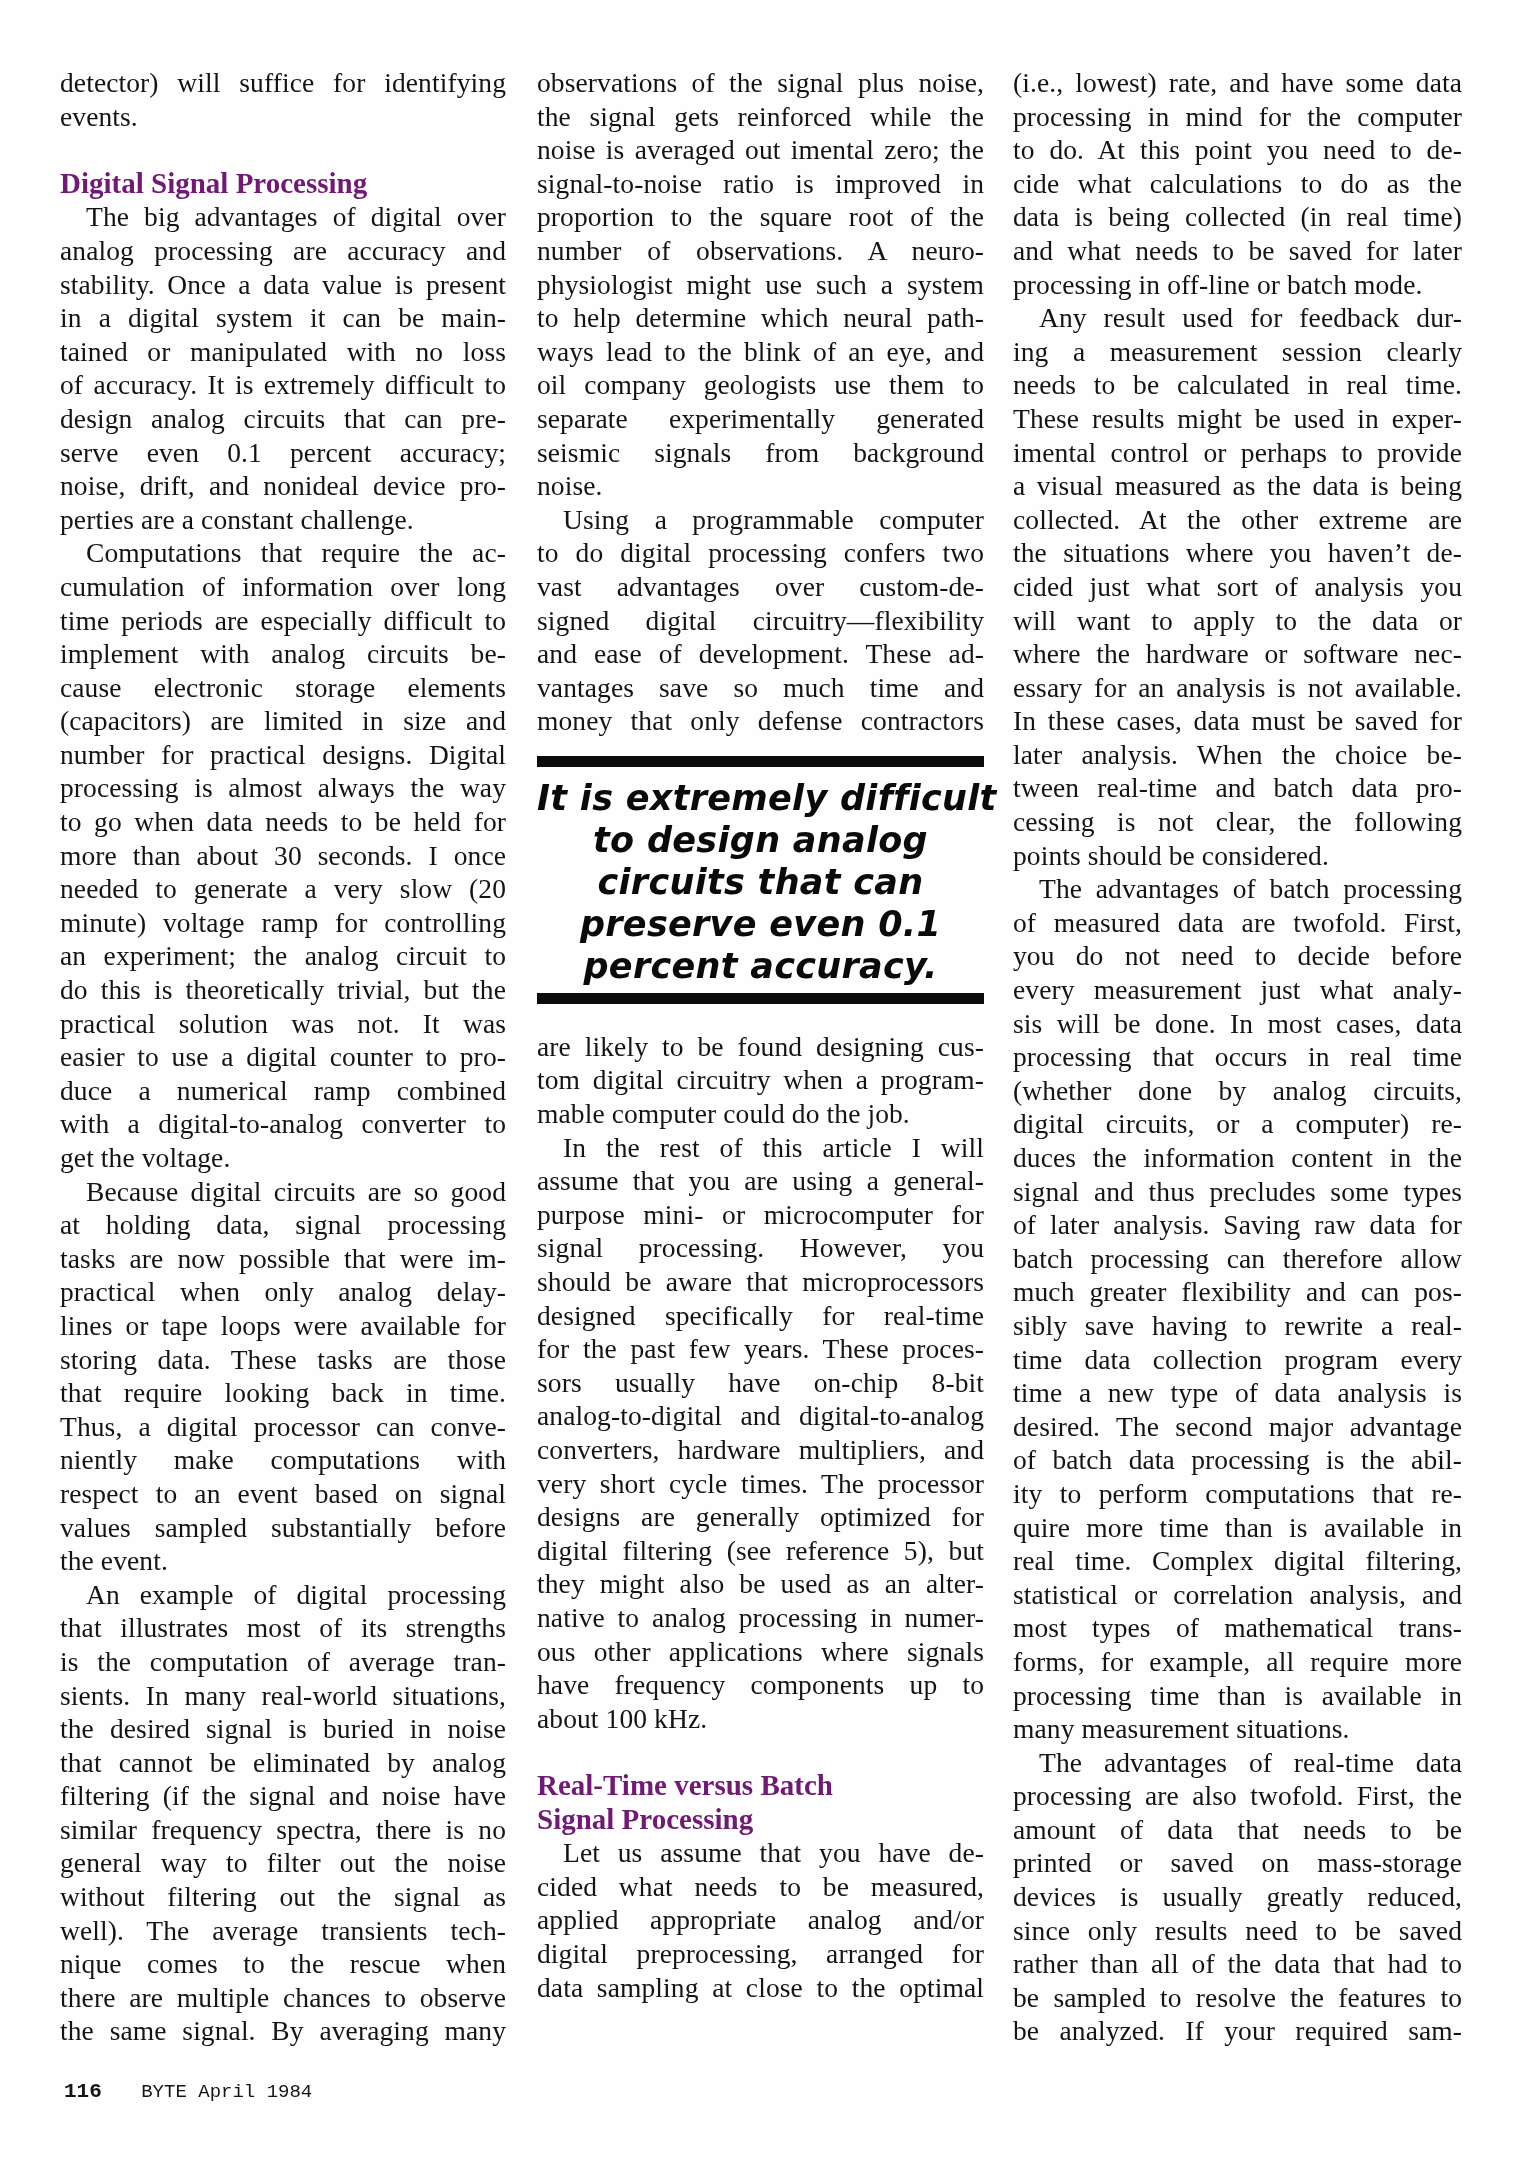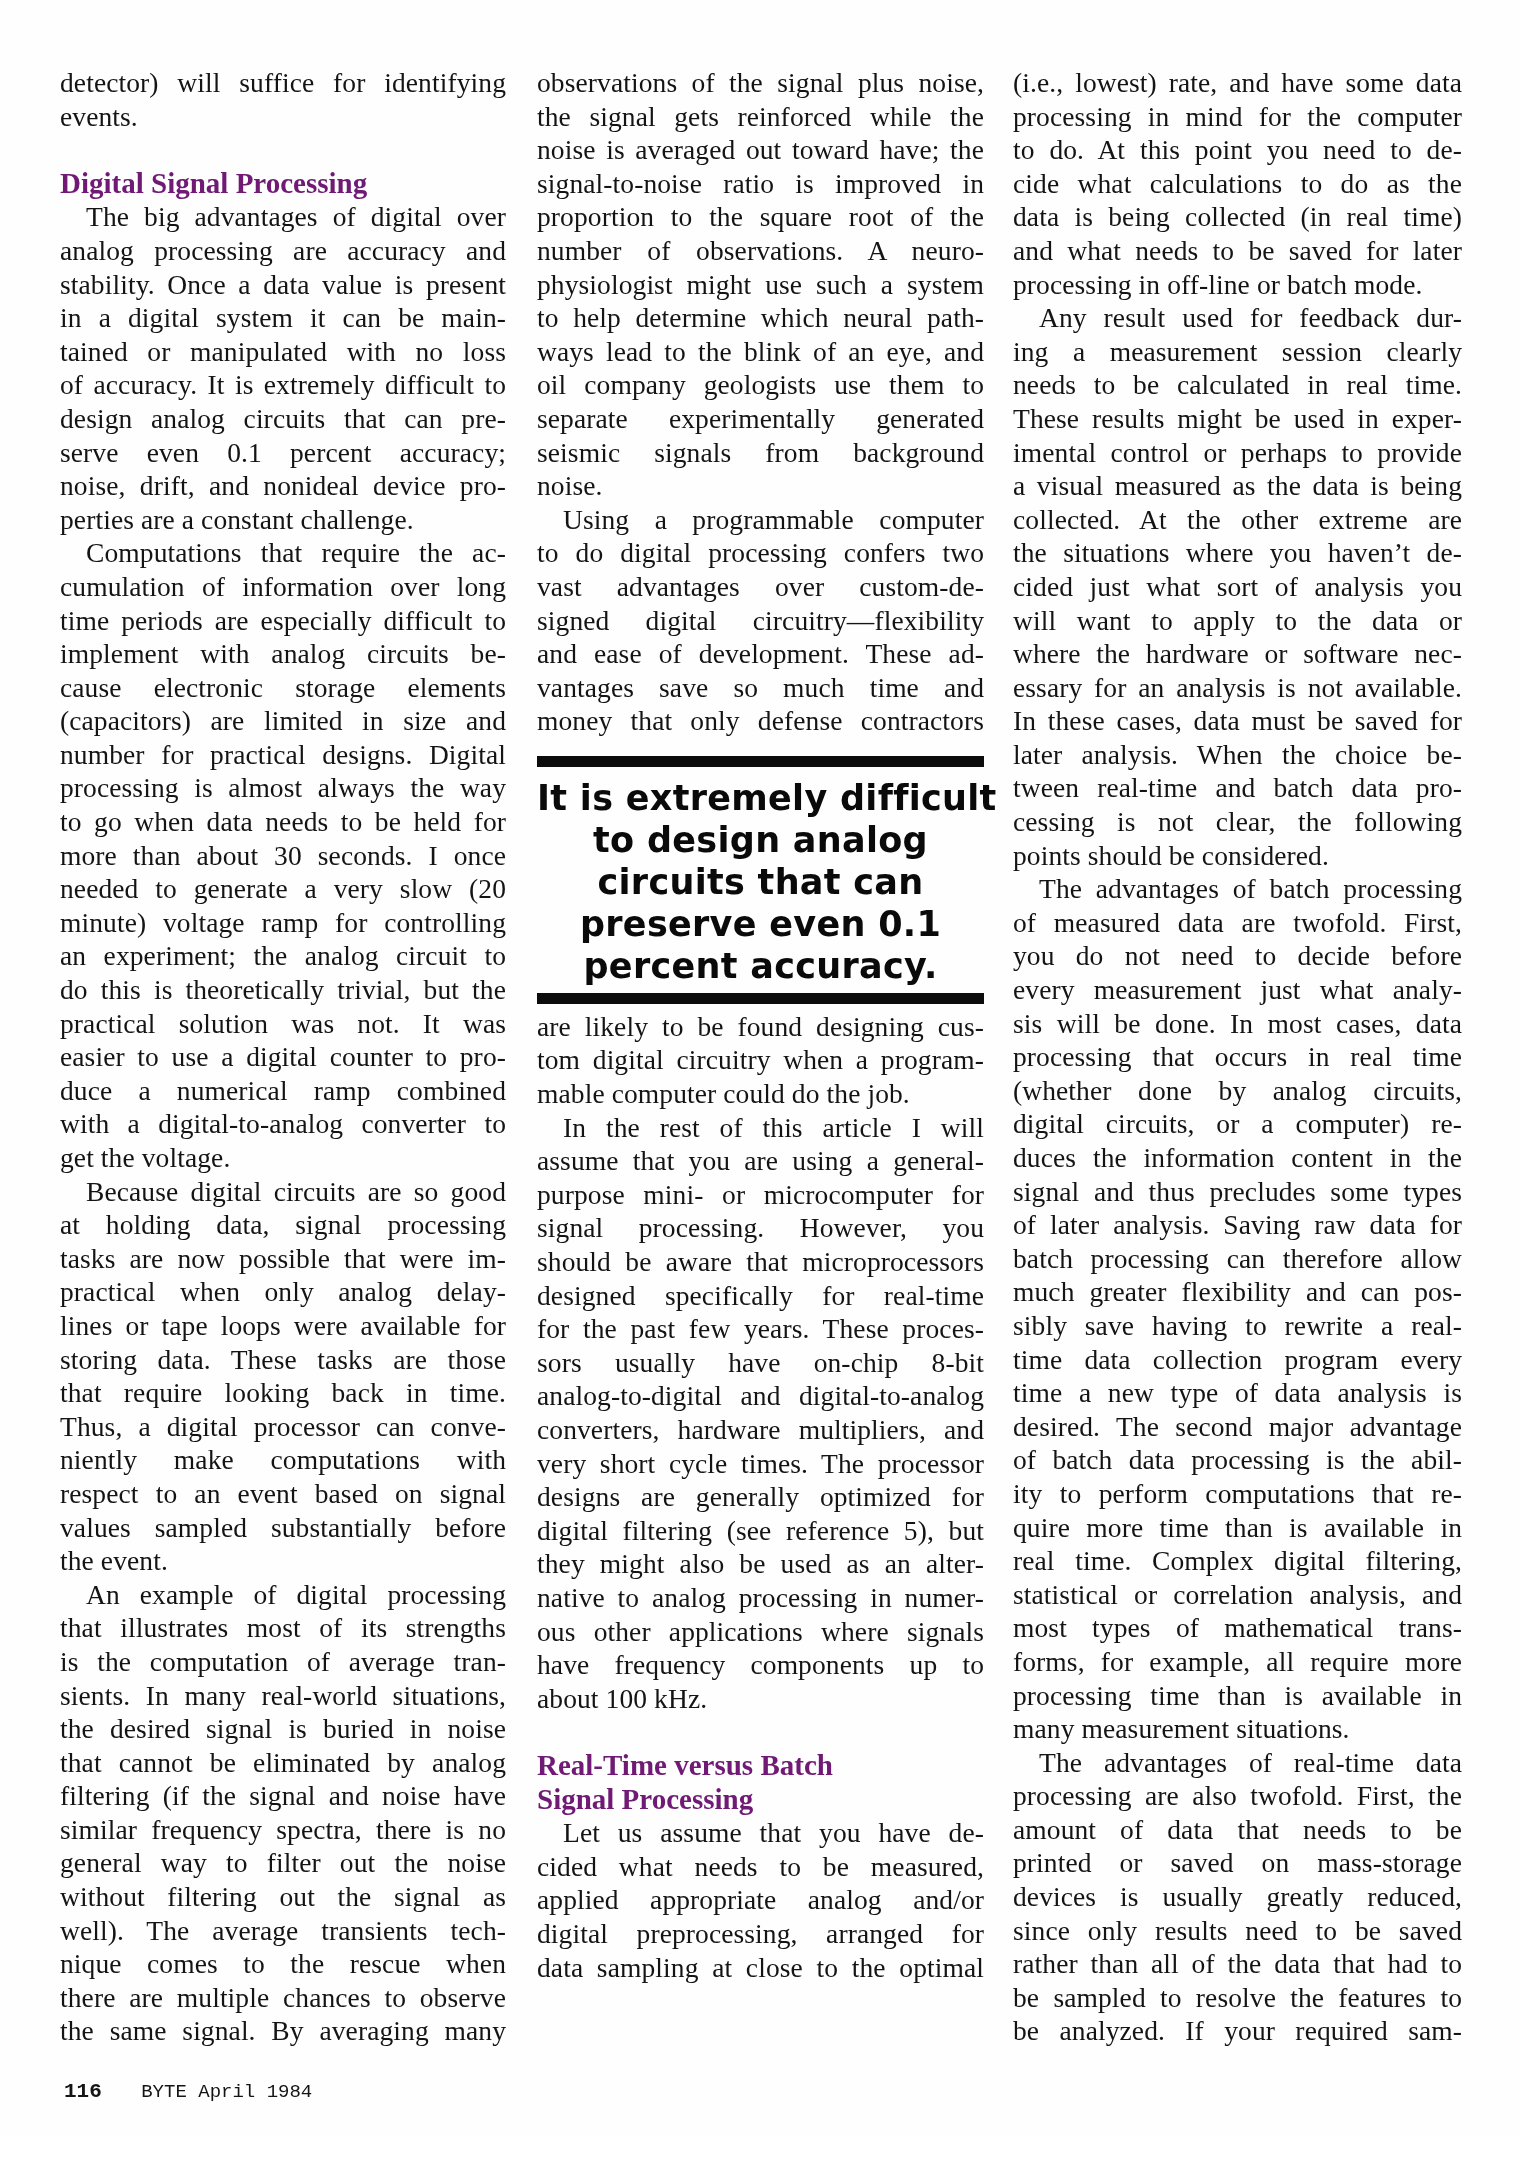--- a/index.html
+++ b/index.html
@@ -53,21 +53,22 @@
     height: 33.6px;
     line-height: 33.6px;
     white-space: nowrap;
     color: #701a75;
   }
   .gap { display: block; height: 33.6px; }
 
   .pullquote {
     display: block;
     margin-top: 18px;
-    margin-bottom: 6px;
+    margin-bottom: 26px;
+    font-style: italic;
   }
   .pq-rule {
     height: 11px;
     background: #0c0c0c;
     width: 100%;
   }
   .pq-text {
     padding: 10px 0 6px 0;
     text-align: center;
     font-family: "DejaVu Sans", "Liberation Sans", sans-serif;
@@ -178,21 +179,21 @@
         <span class="line">there are multiple chances to observe</span>
         <span class="line">the same signal. By averaging many</span>
       </div>
     </div>
 
   <div class="column col-mid">
     <div id="col-mid-before">
         <div>
           <span class="line">observations of the signal plus noise,</span>
           <span class="line">the signal gets reinforced while the</span>
-          <span class="line">noise is averaged out toward have; the</span>
+          <span class="line">noise is averaged out imental zero; the</span>
           <span class="line">signal-to-noise ratio is improved in</span>
           <span class="line">proportion to the square root of the</span>
           <span class="line">number of observations. A neuro-</span>
           <span class="line">physiologist might use such a system</span>
           <span class="line">to help determine which neural path-</span>
           <span class="line">ways lead to the blink of an eye, and</span>
           <span class="line">oil company geologists use them to</span>
           <span class="line">separate experimentally generated</span>
           <span class="line">seismic signals from background</span>
           <span class="line last">noise.</span>

